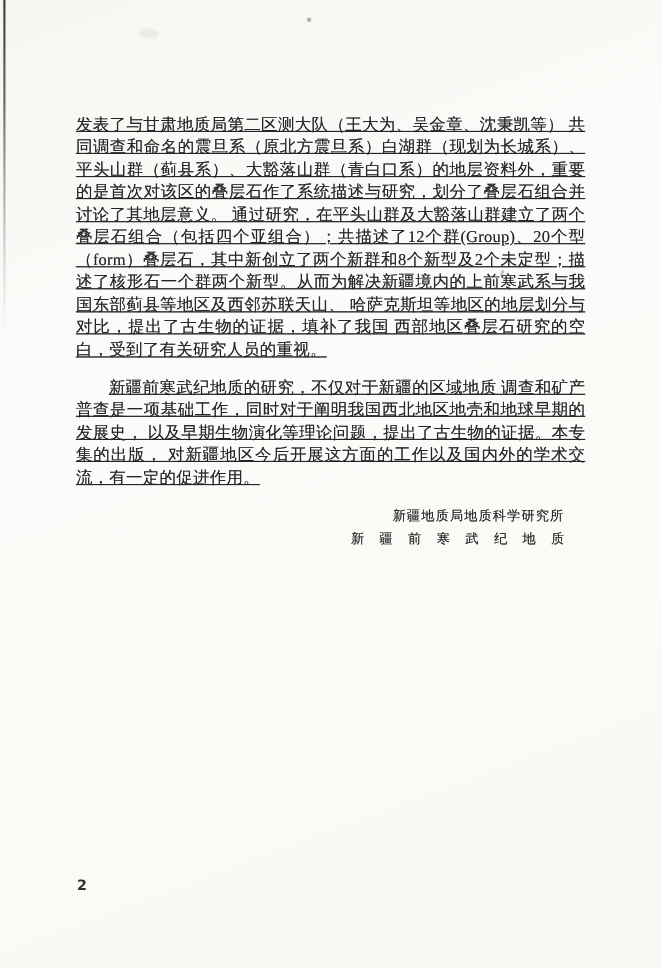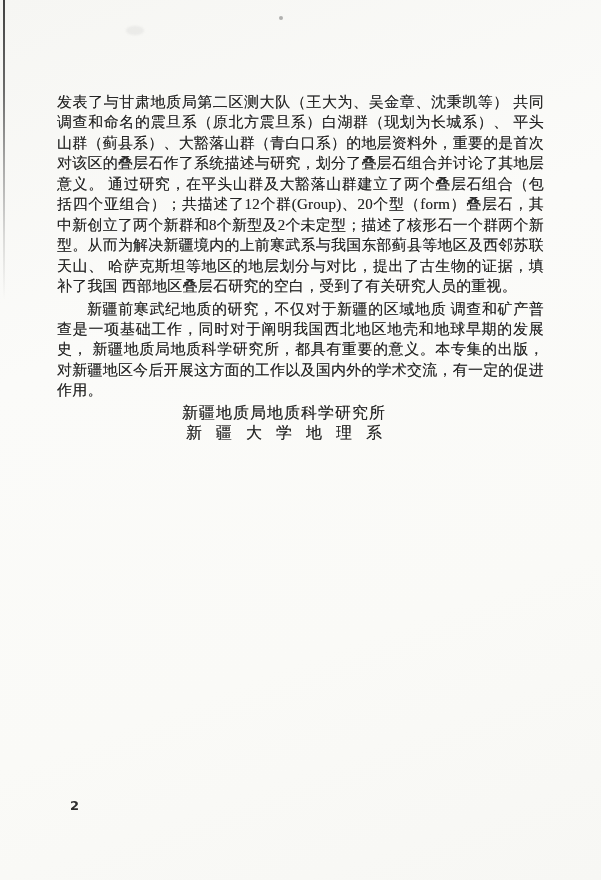--- a/index.html
+++ b/index.html
@@ -68,37 +68,38 @@
     top: 90px;
     width: 491px;
     color: #262626;
     font-size: 15px;
     line-height: 20.45px;
     text-align: justify;
     text-shadow: 0 0 0.5px rgba(30,30,30,0.55);
     letter-spacing: 0.2px;
   }
   .content p {
-    margin: 2px;
+    margin: 14px;
     text-align: justify;
+    text-decoration: underline;
   }
   .content p.indent {
     text-indent: 2em;
   }
   .boxed-name {
     display: inline-block;
     border: 1.6px solid #2a2a2a;
     line-height: 16px;
     padding: 0 1px;
     margin: 0 1px;
   }
   .signature {
-    text-align: center;
+    text-align: right;
     padding-right: 33px;
-    font-size: 16px;
+    font-size: 12px;
     letter-spacing: 1px;
   }
   .sig-line2 {
     letter-spacing: 14px;
     margin-right: -14px;
   }
   .page-number {
     position: absolute;
     left: 70px;
     top: 798px;
@@ -114,24 +115,24 @@
 <div class="page">
 
   <div class="scan-edge"></div>
   <div class="speck-a"></div>
   <div class="speck-b"></div>
   <div class="speck-c"></div>
 
   <div class="content">
     <p>发表了与甘肃地质局第二区测大队（王大为、吴金章、沈秉凯等） 共同调查和命名的震旦系（原北方震旦系）白湖群（现划为长城系）、 平头山群（蓟县系）、大豁落山群（青白口系）的地层资料外，重要的是首次对该区的叠层石作了系统描述与研究，划分了叠层石组合并讨论了其地层意义。 通过研究，在平头山群及大豁落山群建立了两个叠层石组合（包括四个亚组合）；共描述了12个群(Group)、20个型（form）叠层石，其中新创立了两个新群和8个新型及2个未定型；描述了核形石一个群两个新型。从而为解决新疆境内的上前寒武系与我国东部蓟县等地区及西邻苏联天山、 哈萨克斯坦等地区的地层划分与对比，提出了古生物的证据，填补了我国 西部地区叠层石研究的空白，受到了有关研究人员的重视。</p>
 
-    <p class="indent">新疆前寒武纪地质的研究，不仅对于新疆的区域地质 调查和矿产普查是一项基础工作，同时对于阐明我国西北地区地壳和地球早期的发展史， 新疆地质局地质科学研究所，都具有重要的意义。本专集的出版， 对新疆地区今后开展这方面的工作以及国内外的学术交流，有一定的促进作用。</p>
+    <p class="indent">新疆前寒武纪地质的研究，不仅对于新疆的区域地质 调查和矿产普查是一项基础工作，同时对于阐明我国西北地区地壳和地球早期的发展史， 以及早期生物演化等理论问题，提出了古生物的证据。本专集的出版， 对新疆地区今后开展这方面的工作以及国内外的学术交流，有一定的促进作用。</p>
 
 
     <div class="signature">
       <div>新疆地质局地质科学研究所</div>
-      <div><span class="sig-line2">新疆大学地理系</span></div>
+      <div><span class="sig-line2">新疆前寒武纪地质</span></div>
     </div>
   </div>
 
   <div class="page-number">2</div>
 
 </div>
 
 </body></html>

